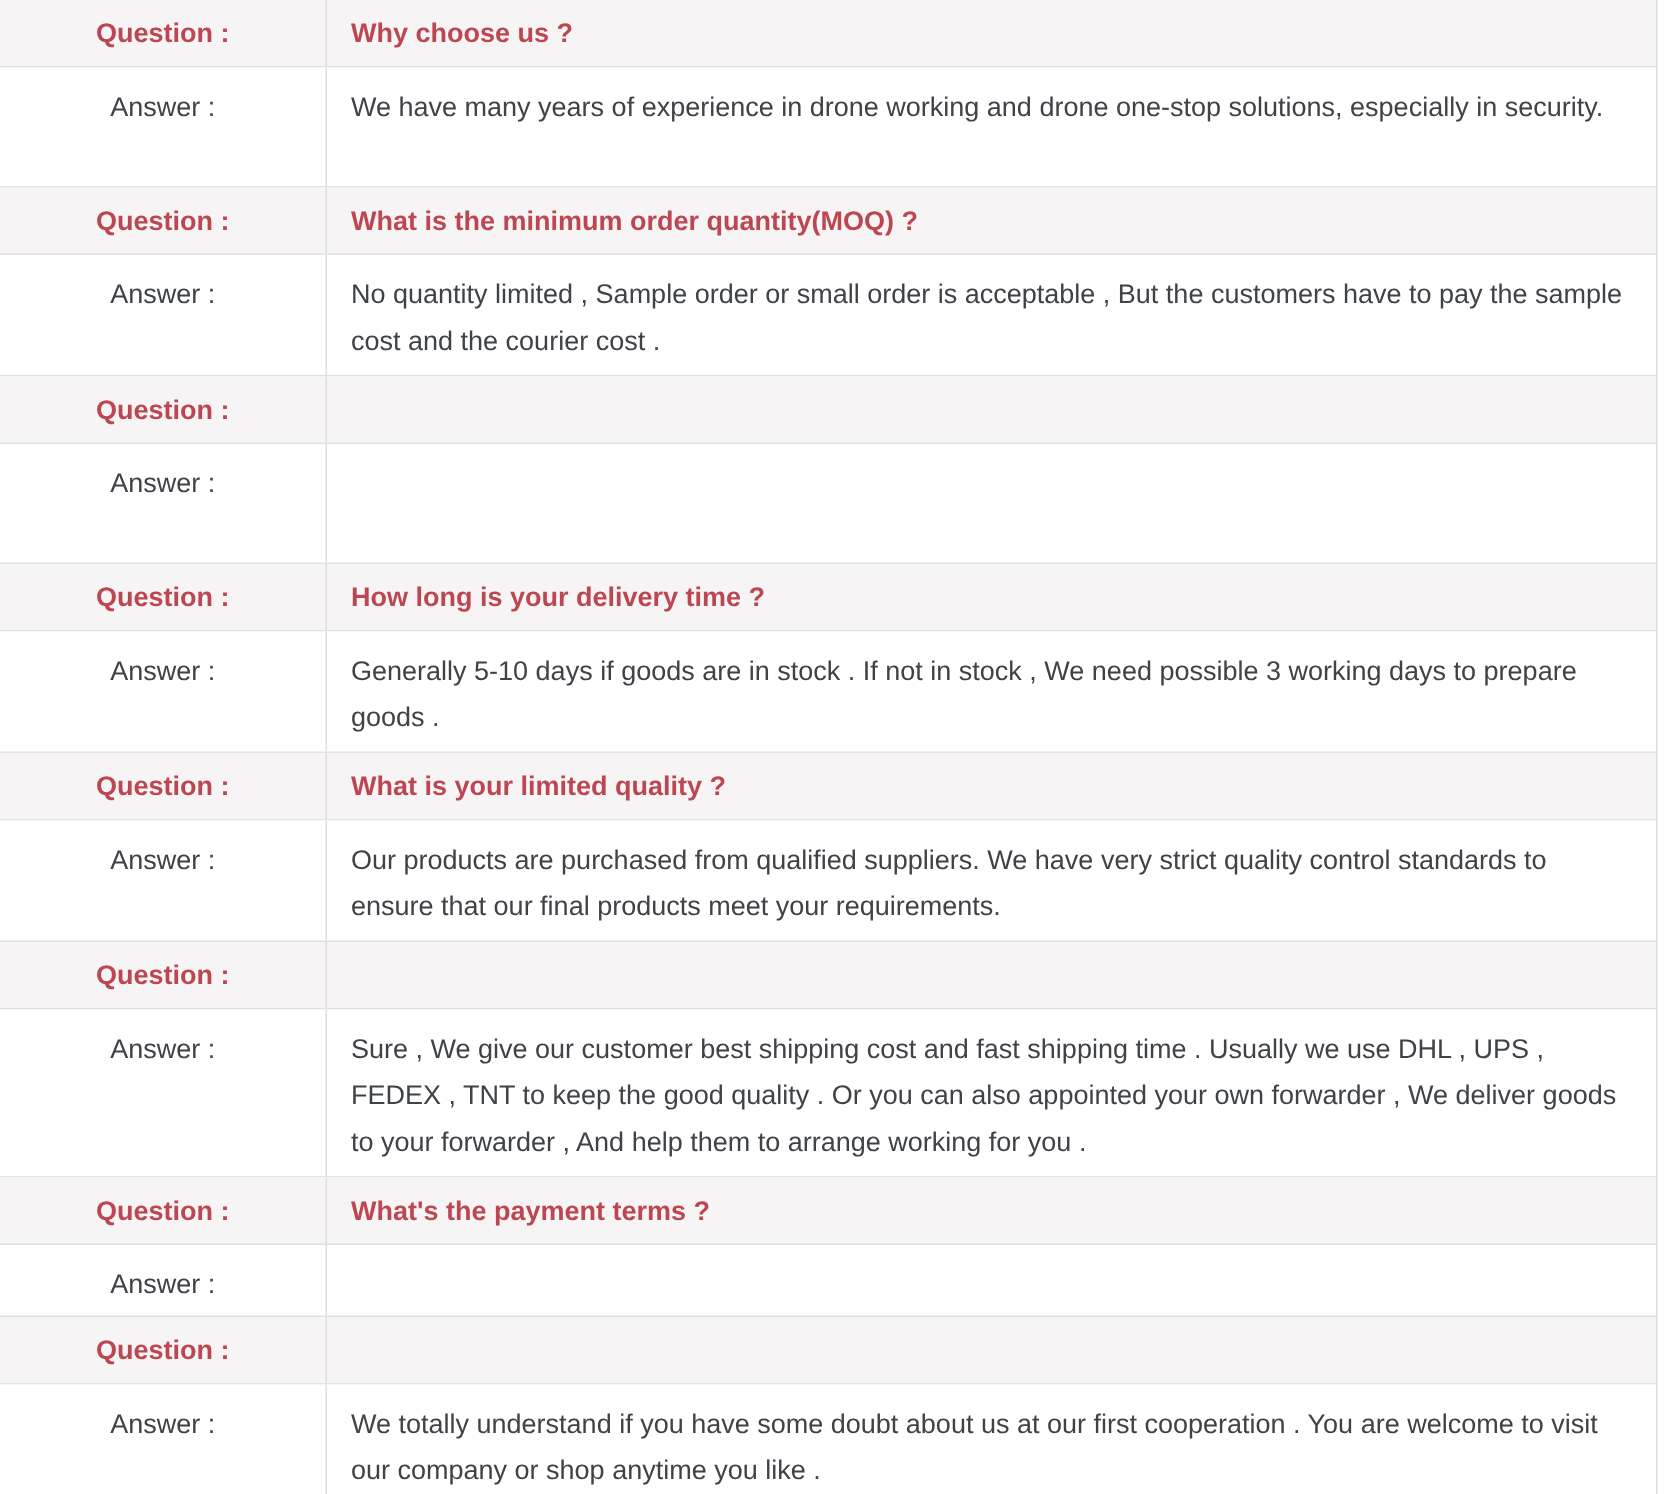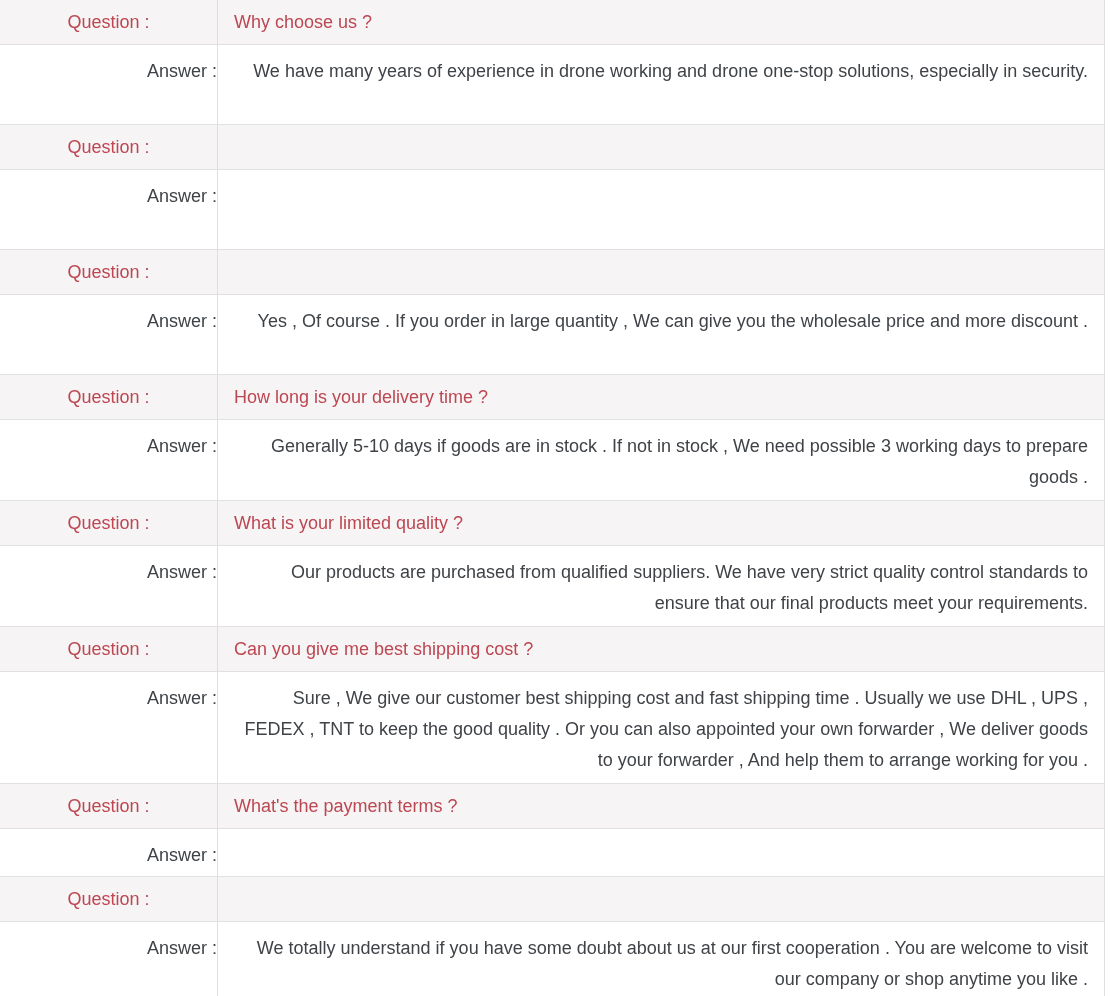--- a/index.html
+++ b/index.html
@@ -35,27 +35,27 @@
   .cell.content {
     flex: 1 1 auto;
     padding: 11px 16px 7px 16px;
   }
   
   .qrow {
     background: #f7f4f5;
     height: 45px;
     overflow: hidden;
   }
-  .qrow .cell { line-height: 22px; font-size: 18px; }
+  .qrow .cell { line-height: 22px; font-size: 18px; font-weight: bold; }
   .qrow .label, .qrow .content { color: #bc4651; }
   
   .arow {
     background: #ffffff;
   }
-  .arow .cell { line-height: 31px; font-size: 18px; text-align: right; }
+  .arow .cell { line-height: 31px; font-size: 18px; }
   .arow .label { color: #3f4347; }
   .arow .content { color: #3f4347; }
   .arow.min2 { min-height: 80px; }
   .arow.min3 { min-height: 111px; }
   .arow.min1 { min-height: 48px; }
   .arow.last { border-bottom: none; min-height: 78px; }
 </style>
 </head>
 <body>
 
@@ -66,31 +66,32 @@
       <div class="cell label">Question :</div>
       <div class="cell content">Why choose us ?</div>
     </div>
     <div class="row arow min2">
       <div class="cell label">Answer :</div>
       <div class="cell content">We have many years of experience in drone working and drone one-stop solutions, especially in security.</div>
     </div>
 
     <div class="row qrow">
       <div class="cell label">Question :</div>
+      <div class="cell content">What is the minimum order quantity(MOQ) ?</div>
     </div>
     <div class="row arow min2">
       <div class="cell label">Answer :</div>
+      <div class="cell content">No quantity limited , Sample order or small order is acceptable , But the customers have to pay the sample cost and the courier cost .</div>
     </div>
 
     <div class="row qrow">
       <div class="cell label">Question :</div>
     </div>
     <div class="row arow min2">
       <div class="cell label">Answer :</div>
-      <div class="cell content">Yes , Of course . If you order in large quantity , We can give you the wholesale price and more discount .</div>
     </div>
 
     <div class="row qrow">
       <div class="cell label">Question :</div>
       <div class="cell content">How long is your delivery time ?</div>
     </div>
     <div class="row arow min2">
       <div class="cell label">Answer :</div>
       <div class="cell content">Generally 5-10 days if goods are in stock . If not in stock , We need possible 3 working days to prepare goods .</div>
     </div>
@@ -99,21 +100,20 @@
       <div class="cell label">Question :</div>
       <div class="cell content">What is your limited quality ?</div>
     </div>
     <div class="row arow min2">
       <div class="cell label">Answer :</div>
       <div class="cell content">Our products are purchased from qualified suppliers. We have very strict quality control standards to ensure that our final products meet your requirements.</div>
     </div>
 
     <div class="row qrow">
       <div class="cell label">Question :</div>
-      <div class="cell content">Can you give me best shipping cost ?</div>
     </div>
     <div class="row arow min3">
       <div class="cell label">Answer :</div>
       <div class="cell content">Sure , We give our customer best shipping cost and fast shipping time . Usually we use DHL , UPS , FEDEX , TNT to keep the good quality . Or you can also appointed your own forwarder , We deliver goods to your forwarder , And help them to arrange working for you .</div>
     </div>
 
     <div class="row qrow">
       <div class="cell label">Question :</div>
       <div class="cell content">What's the payment terms ?</div>
     </div>

